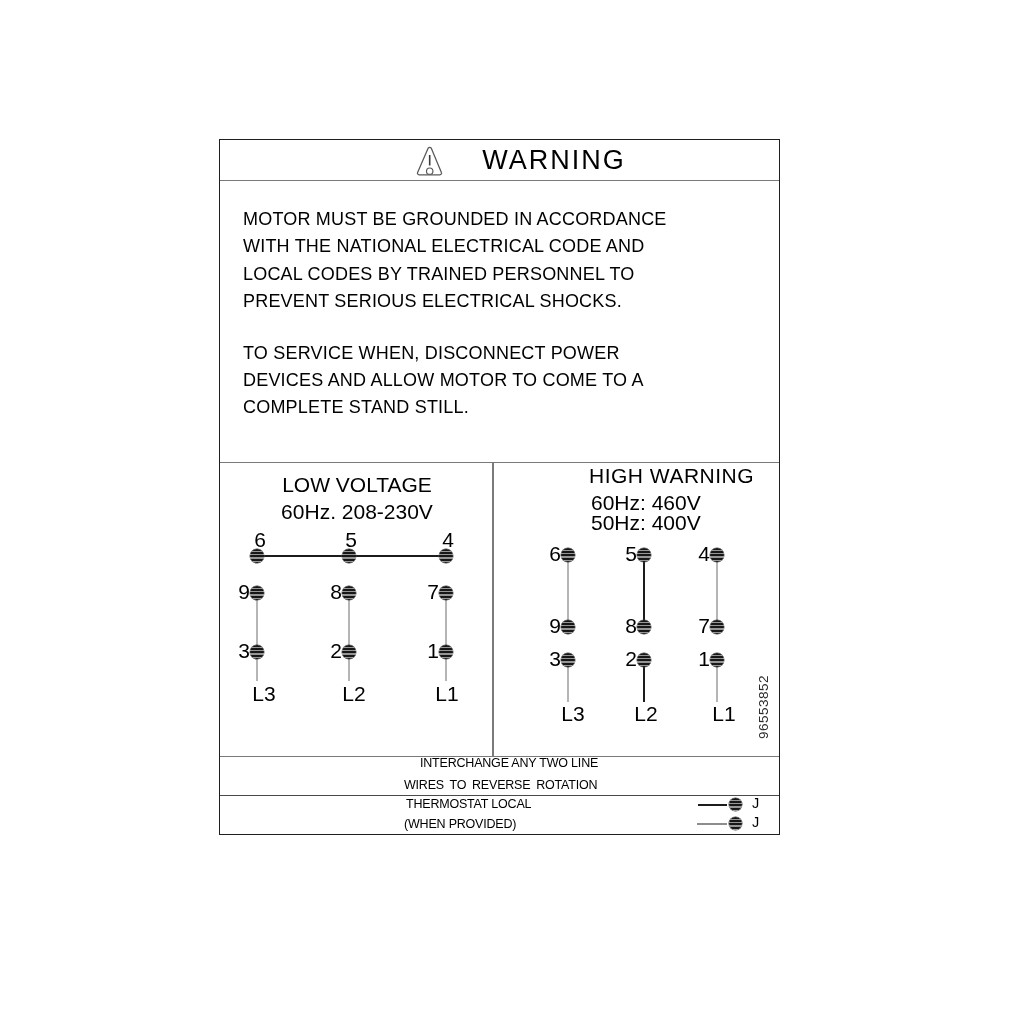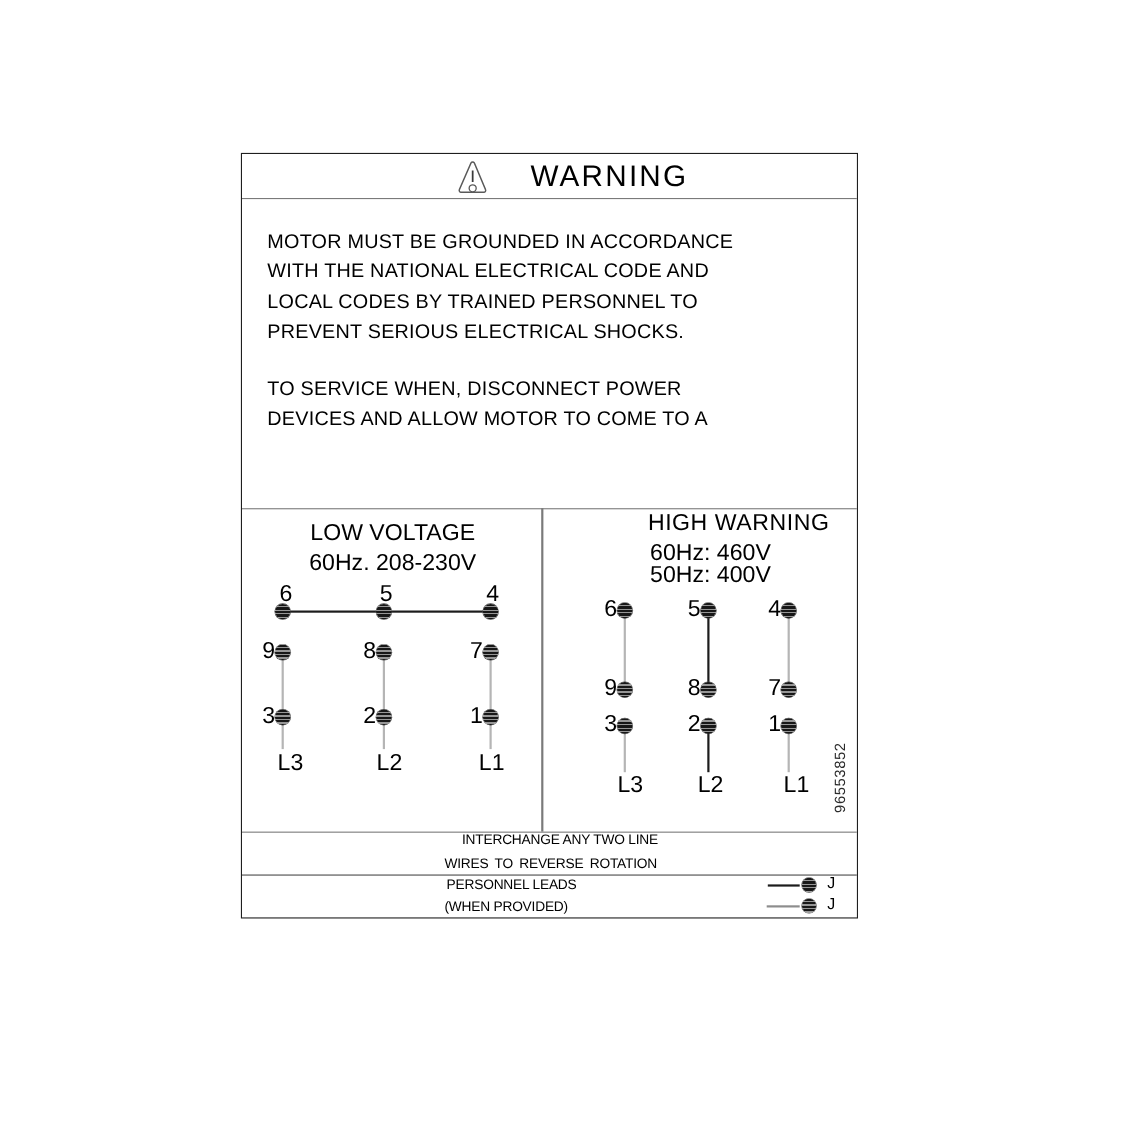--- a/index.html
+++ b/index.html
@@ -73,20 +73,21 @@
   </div>
   <div class="divh" style="top:40px;"></div>
 
   <div class="body-text">
     <div class="line">MOTOR MUST BE GROUNDED IN ACCORDANCE</div>
     <div class="line">WITH THE NATIONAL ELECTRICAL CODE AND</div>
     <div class="line">LOCAL CODES BY TRAINED PERSONNEL TO</div>
     <div class="line">PREVENT SERIOUS ELECTRICAL SHOCKS.</div>
     <div class="line p2">TO SERVICE WHEN, DISCONNECT POWER</div>
     <div class="line">DEVICES AND ALLOW MOTOR TO COME TO A</div>
+    <div class="line">COMPLETE STAND STILL.</div>
   </div>
   <div class="divh" style="top:322px;"></div>
   <div class="divv" style="left:272px;top:322px;height:294px;"></div>
 
   <div>
     <div class="dtitle centered" style="left:137px;top:334px;">LOW VOLTAGE</div>
     <div class="dtitle centered" style="left:137px;top:361px;">60Hz. 208-230V</div>
 
     <div class="hline" style="left:37px;top:415px;width:189px;"></div>
 
@@ -159,21 +160,21 @@
     <div class="llabel" style="left:504px;top:563px;">L1</div>
 
     <div class="partnum">96553852</div>
   </div>
 
   <div class="divh" style="top:616px;"></div>
   <div class="note" style="left:200px;top:616px;">INTERCHANGE ANY TWO LINE</div>
   <div class="note spread" style="left:184px;top:638px;">WIRES TO REVERSE ROTATION</div>
 
   <div class="divh" style="top:655px;background:#4a4a4a;"></div>
-  <div class="note" style="left:186px;top:657px;">PERSONNEL LEADS</div>
+  <div class="note" style="left:186px;top:657px;">THERMOSTAT LOCAL</div>
   <div class="note" style="left:184px;top:677px;text-align:center;">(WHEN PROVIDED)</div>
 
   <div class="hline" style="left:478px;top:664px;width:29px;"></div>
   <div class="term small" style="left:509px;top:658px;"></div>
   <div class="jlabel" style="left:532px;top:656px;">J</div>
 
   <div class="lead-gray" style="left:477px;top:683px;width:30px;"></div>
   <div class="term small" style="left:509px;top:677px;"></div>
   <div class="jlabel" style="left:532px;top:675px;">J</div>
 

